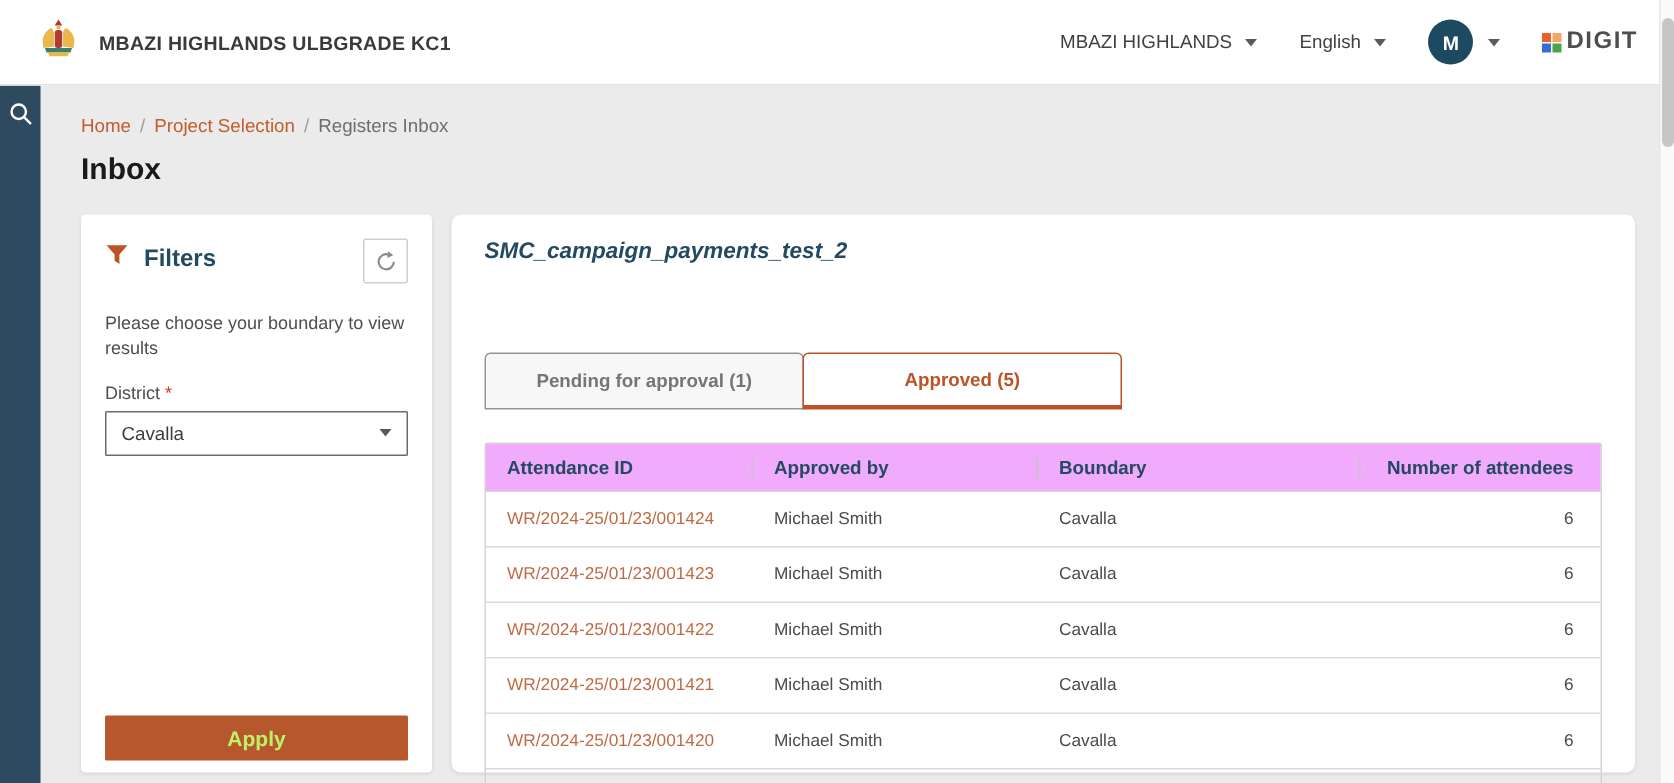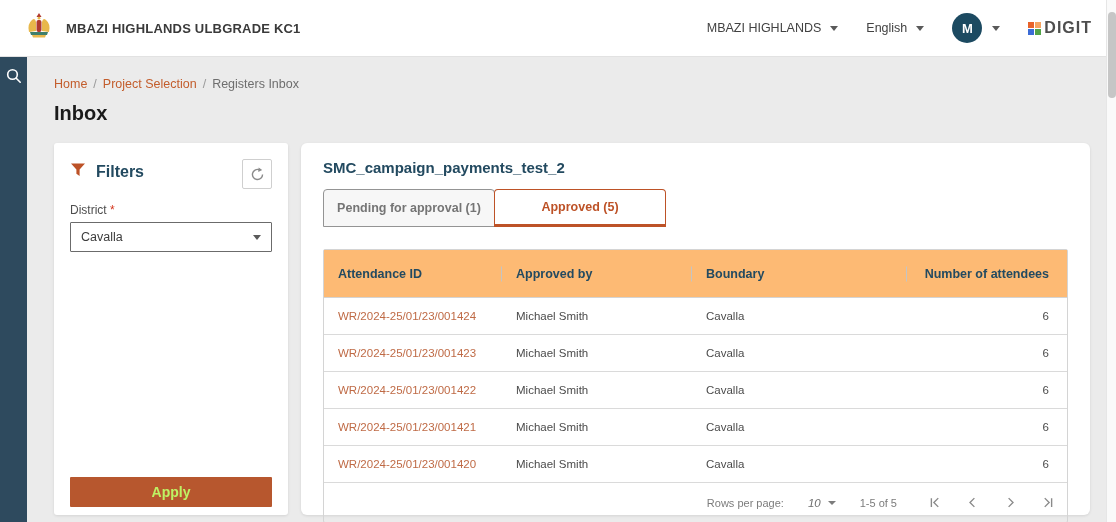--- a/index.html
+++ b/index.html
@@ -76,32 +76,32 @@
     margin-top:auto; height:30px; background:#b7572e; border:none; border-radius:1px;
     color:#bef264; font-size:14px; font-weight:bold; cursor:pointer; width:100%;
     font-family:"Liberation Sans", sans-serif;
   }
 
   
   .main-card {
     margin-left:13px; width:789px; height:372px; background:#fff; border-radius:6px;
     box-shadow:0 1px 3px rgba(0,0,0,.10); padding:16px 22px 0;
   }
-  .register-title { font-size:15px; font-weight:bold; color:#234a60; }
+  .register-title { font-size:15px; font-weight:bold; color:#234a60;font-style:italic; }
   .tabs { display:flex; margin-top:13px; }
   .tab {
-    width:172px; height:38px; display:flex; align-items:center; justify-content:center;
-    font-size:12.5px; font-weight:bold; cursor:pointer; border-radius:4px 4px 0 0;
+    width:213px; height:38px; display:flex; align-items:center; justify-content:center;
+    font-size:12.5px; font-weight:bold; cursor:pointer; border-radius:4px 4px 0 0;margin-top:46px;
   }
   .tab-inactive { background:#f7f7f7; border:1px solid #949494; color:#757575; }
   .tab-active { background:#fff; border:1.5px solid #bd5227; border-bottom:3px solid #bd5227; color:#bd5227; margin-left:-1px; }
 
   .table { margin-top:22px; border:1px solid #d4d4d4; border-radius:2px; }
   .t-row { display:flex; align-items:center; }
-  .t-head { background:#fdba74; height:48px; border-bottom:1px solid #d4d4d4; }
+  .t-head { background:#f0abfc; height:32px; border-bottom:1px solid #d4d4d4; }
   .t-cell { padding-left:14px; position:relative; }
   .c1 { width:178px; } .c2 { width:190px; } .c3 { width:215px; }
   .c4 { flex:1; text-align:right; padding-right:18px; }
   .t-head .t-cell { font-size:12.5px; font-weight:bold; color:#234a60; }
   .t-head .t-cell:not(.c4)::after {
     content:""; position:absolute; right:0; top:50%; transform:translateY(-50%);
     width:1px; height:15px; background:#c4c4c4;
   }
   .t-body-row { height:37px; border-bottom:1px solid #dadada; }
   .t-body-row .t-cell { font-size:11.5px; color:#4b4b4b; }
@@ -202,20 +202,21 @@
               </span>
               <span class="filter-title">Filters</span>
             </div>
             <button class="refresh-btn">
               <svg width="15" height="15" viewBox="0 0 16 16">
                 <path d="M13.4 8 A5.4 5.4 0 1 1 9.8 2.9" fill="none" stroke="#8a8a8a" stroke-width="1.5"></path>
                 <path d="M9.2 0.6 L13 3.3 L8.8 5.4 Z" fill="#8a8a8a"></path>
               </svg>
             </button>
           </div>
+          <p class="filter-desc">Please choose your boundary to view results</p>
           <div class="field-label">
             <span>District</span>
             <span class="req">*</span>
           </div>
           <div class="select-box">
             <span class="sel-val">Cavalla</span>
             <span class="caret"></span>
           </div>
           <button class="apply-btn">Apply</button>
         </section>

